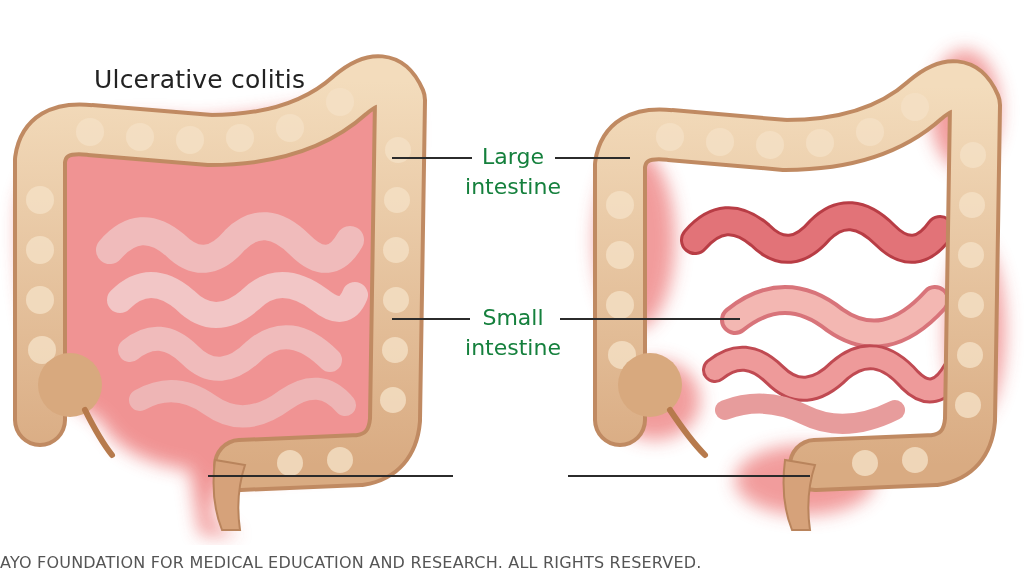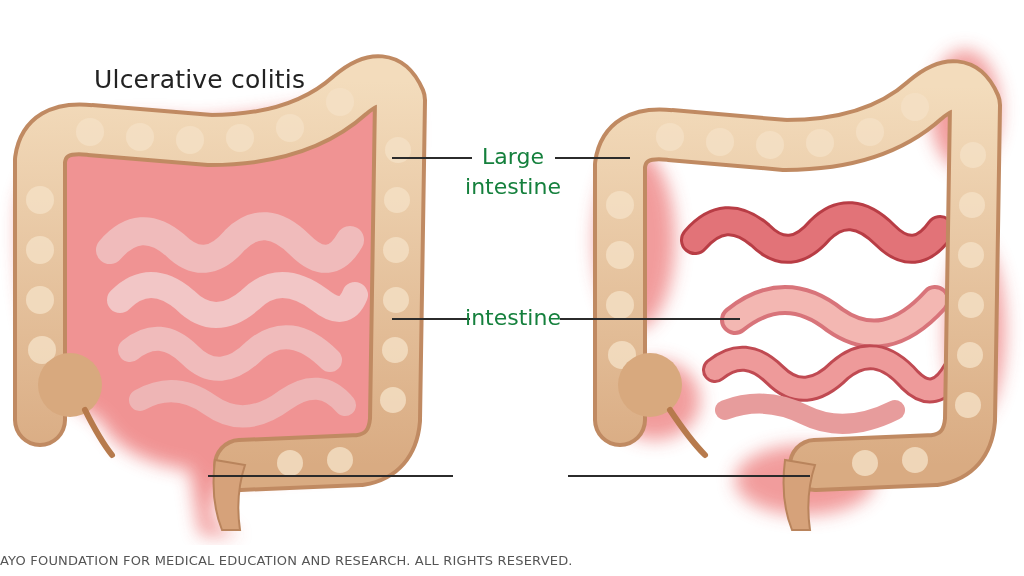--- a/index.html
+++ b/index.html
@@ -42,21 +42,21 @@
     }
     .leader {
       position: absolute;
       height: 2px;
       background: #2b2b2b;
     }
     .copyright {
       position: absolute;
       left: 0;
       top: 553px;
-      font-size: 13px;
+      font-size: 16px;
       color: #555555;
       letter-spacing: 0.2px;
       white-space: nowrap;
     }
   </style>
 </head>
 <body>
 
 <div class="stage">
 
@@ -170,20 +170,21 @@
 
   <div class="leader" style="left:392px; top:157px; width:80px;"></div>
   <div class="label" style="left:458px; top:142px; width:110px;">
     <div>Large</div>
     <div>intestine</div>
   </div>
   <div class="leader" style="left:555px; top:157px; width:75px;"></div>
 
   <div class="leader" style="left:392px; top:318px; width:78px;"></div>
   <div class="label" style="left:458px; top:303px; width:110px;">
+    <div>Small</div>
     <div>intestine</div>
   </div>
   <div class="leader" style="left:560px; top:318px; width:180px;"></div>
 
   <div class="leader" style="left:208px; top:475px; width:245px;"></div>
   <div class="leader" style="left:568px; top:475px; width:242px;"></div>
 
   <div class="copyright">AYO FOUNDATION FOR MEDICAL EDUCATION AND RESEARCH. ALL RIGHTS RESERVED.</div>
 </div>
 

